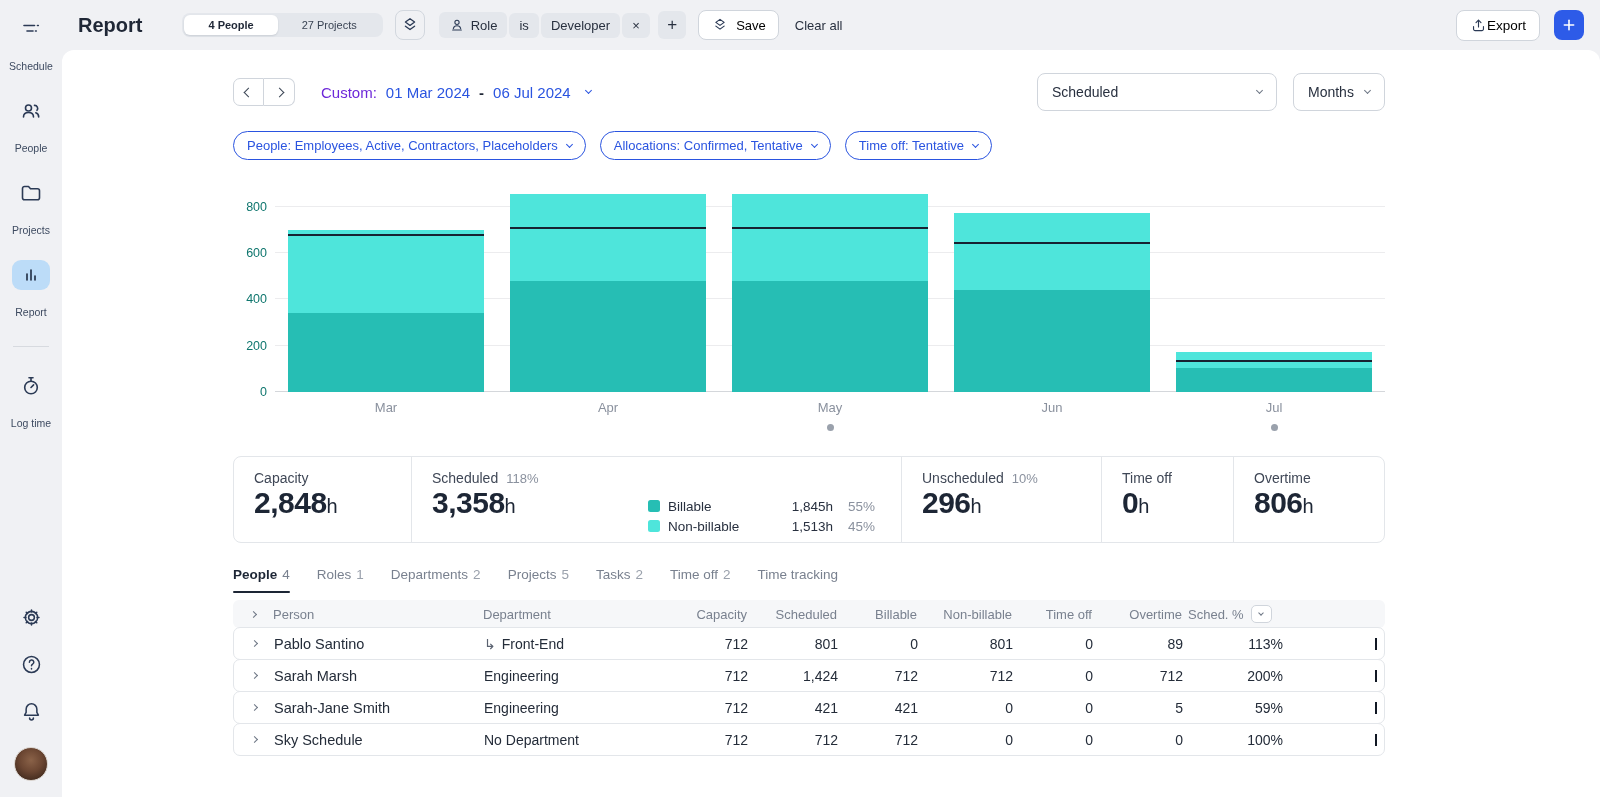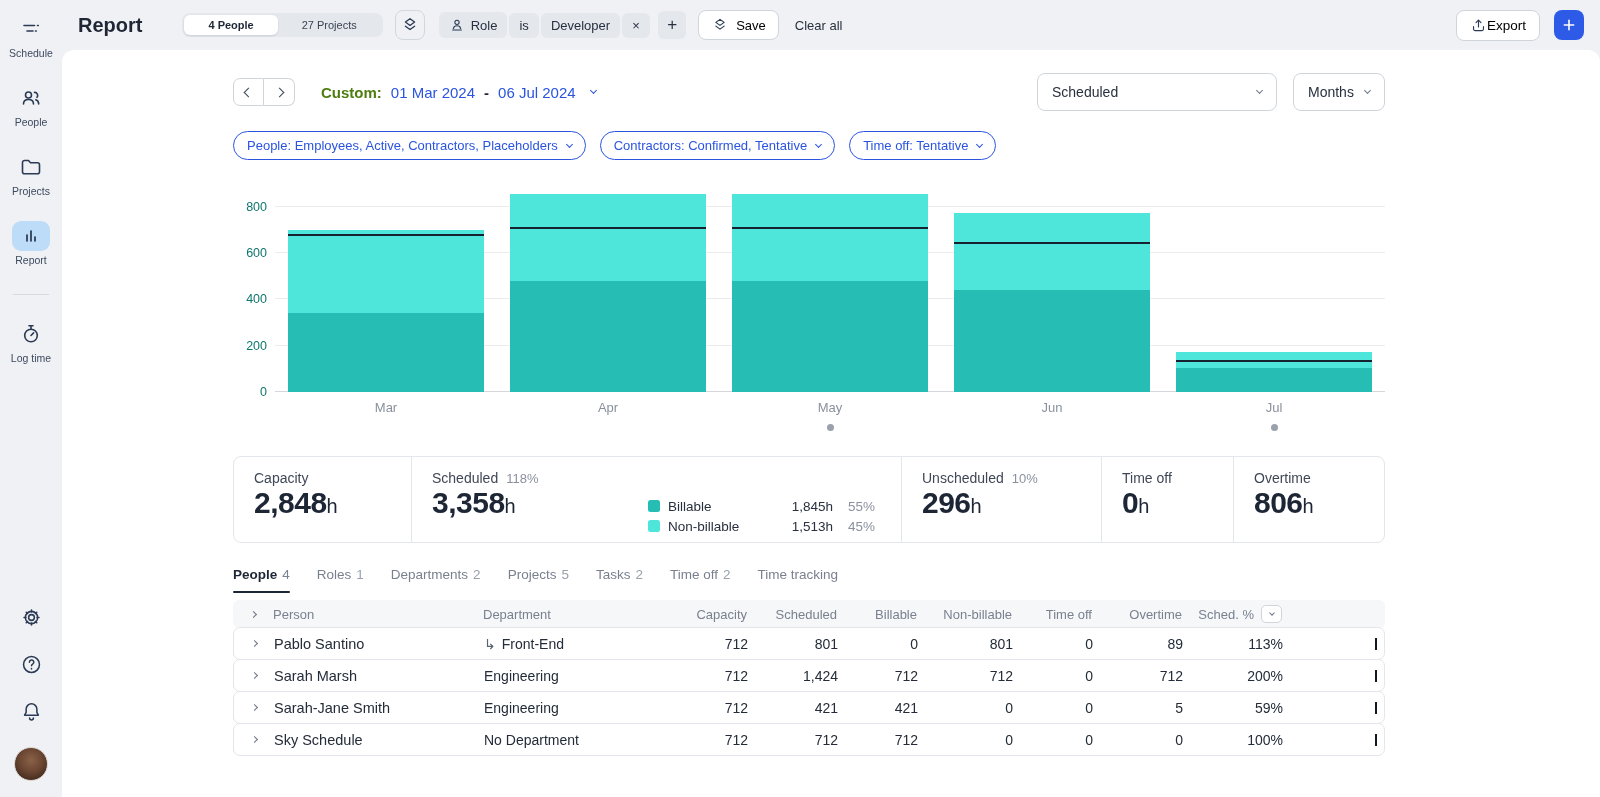--- a/index.html
+++ b/index.html
@@ -7,21 +7,21 @@
   body {
     font-family:"Liberation Sans","DejaVu Sans",sans-serif;
     background:#f0f1f4; color:#28303f; overflow:hidden; position:relative;
     font-size:14px;
   }
   svg { display:block; }
 
   
   .sidebar { position:absolute; left:0; top:0; width:62px; height:797px;
     display:flex; flex-direction:column; align-items:center; padding-top:14px; }
-  .side-item { display:flex; flex-direction:column; align-items:center; gap:3px;
+  .side-item { display:flex; flex-direction:column; align-items:center; gap:16px;
     margin-bottom:24px; cursor:pointer; }
   .side-item .icon-wrap { width:38px; height:30px; display:flex; align-items:center;
     justify-content:center; border-radius:9px; }
   .side-item.active .icon-wrap { background:#bcdcf8; }
   .side-label { font-size:10.5px; color:#3d4a60; }
   .side-divider { width:36px; height:1px; background:#d7dadf; margin:4px 0 24px; }
   .side-bottom { margin-top:auto; display:flex; flex-direction:column; align-items:center;
     gap:24px; padding-bottom:16px; }
   .avatar { width:34px; height:34px; border-radius:50%;
     background:radial-gradient(circle at 50% 38%, #8a6248 0%, #6b4632 45%, #2e1d14 100%);
@@ -56,21 +56,21 @@
     border-radius:12px 12px 0 0; padding:23px 215px 0 171px; }
 
   
   .controls { display:flex; align-items:center; }
   .nav-group { display:flex; }
   .nav-btn { width:31px; height:28px; background:#fff; border:1px solid #d0d5dc;
     display:flex; align-items:center; justify-content:center; cursor:pointer; }
   .nav-btn.prev { border-radius:7px 0 0 7px; }
   .nav-btn.next { border-radius:0 7px 7px 0; border-left:none; }
   .range { display:flex; align-items:center; margin-left:26px; gap:9px; font-size:15px; }
-  .range .lbl { font-weight:700; color:#4d7c0f; }
+  .range .lbl { font-weight:400; color:#6d28d9; }
   .range .date { color:#2a54e0; font-weight:500; cursor:pointer; }
   .range .dash { color:#1f2736; font-weight:600; }
   .select { background:#fff; border:1px solid #d0d5dc; border-radius:8px; height:38px;
     display:flex; align-items:center; justify-content:space-between; padding:0 14px;
     font-size:14px; color:#28303f; cursor:pointer; }
   .select.metric { width:240px; margin-left:auto; }
   .select.interval { width:92px; margin-left:16px; gap:10px; }
 
   
   .chv { width:7px; height:7px; border-right:1.6px solid #3a4454; border-bottom:1.6px solid #3a4454; display:inline-block; flex:none; }
@@ -135,21 +135,21 @@
   .tab.active .cnt { color:#79818f; font-weight:400; }
   .tab.active::after { content:""; position:absolute; left:0; right:0; bottom:0; height:2.5px;
     background:#1d2635; border-radius:2px; }
 
   
   .tbl { margin-top:7px; }
   .trow { display:grid; grid-template-columns:40px 210px 190px 80px 90px 80px 95px 80px 90px 100px 97px;
     align-items:center; }
   .thead { background:#f6f7f9; border-radius:6px; height:28px; font-size:13px; color:#79818f; }
   .th.num, .td.num { text-align:right; padding-right:6px; }
-  .th.pct-head { display:flex; justify-content:flex-end; align-items:center; gap:7px; padding-right:6px; }
+  .th.pct-head { display:flex; align-items:center; gap:7px; padding-right:6px; }
   .pct-dd { width:21px; height:18px; border:1px solid #d0d5dc; border-radius:5px; background:#fff;
     display:flex; align-items:center; justify-content:center; cursor:pointer; }
   .drow { background:#fff; border:1px solid #e3e6ea; border-radius:7px; height:33px;
     margin-top:-1px; font-size:14px; color:#242c39; cursor:pointer; }
   .td.caret, .th.caret { display:flex; justify-content:center; }
   .person { font-size:14.5px; }
   .subdep { color:#5a6270; margin-right:6px; display:none; }
   .subdep.show { display:inline; }
   .bar-cell { display:flex; justify-content:center; }
   .sched-bar { width:78px; height:12px; position:relative; background:#fff; }
@@ -354,21 +354,21 @@
     </div>
   </div>
 
   <div class="fpills">
 
   <span class="fpill">
         <span>People: Employees, Active, Contractors, Placeholders</span>
         <span class="chv down sm blue"></span>
       </span>
       <span class="fpill">
-        <span>Contractors: Confirmed, Tentative</span>
+        <span>Allocations: Confirmed, Tentative</span>
         <span class="chv down sm blue"></span>
       </span>
       <span class="fpill">
         <span>Time off: Tentative</span>
         <span class="chv down sm blue"></span>
       </span>
     </div>
 
   <div class="chart">
     <div class="yaxis">

